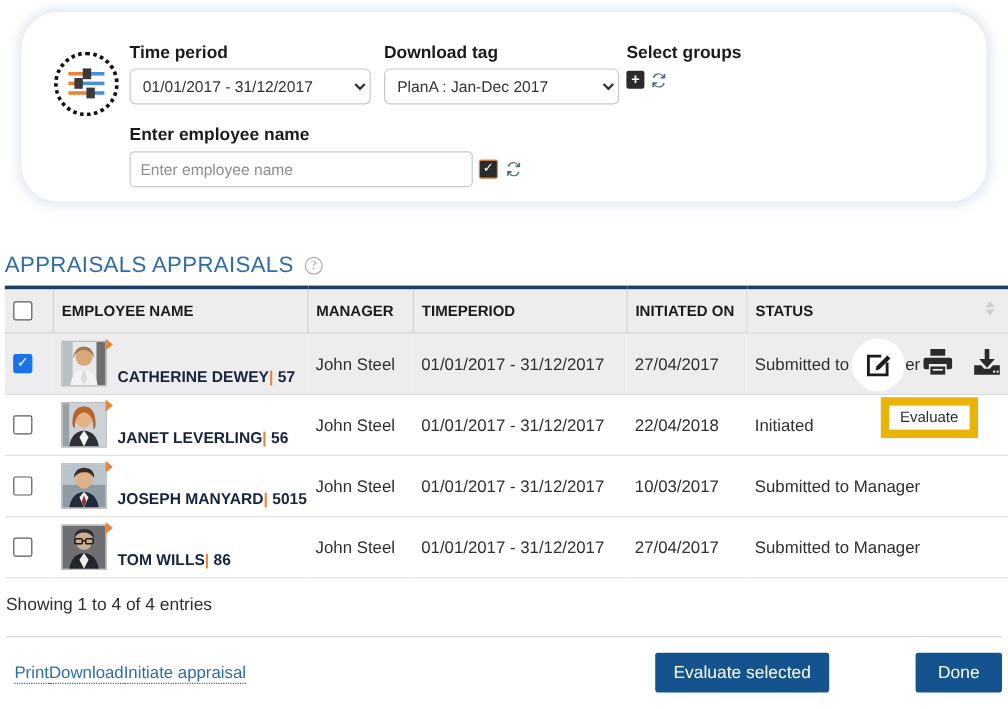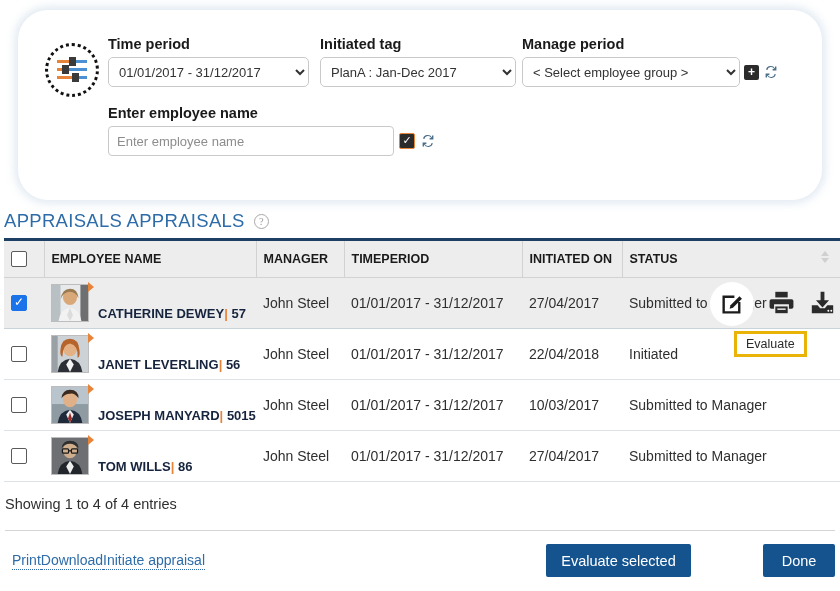--- a/index.html
+++ b/index.html
@@ -9,21 +9,21 @@
     background: #ffffff;
     font-family: "Liberation Sans", sans-serif;
     color: #333333;
     overflow: hidden;
   }
 
   
   .filter-card {
     position: absolute;
     left: 18px; top: 10px;
-    width: 804px; height: 190px;
+    width: 804px; height: 158px;
     background: #ffffff;
     border-radius: 30px;
     box-shadow: 0 0 10px 3px rgba(185,205,225,0.45);
   }
   .filter-icon {
     position: absolute;
     left: 27px; top: 33px;
     width: 54px; height: 54px;
     border-radius: 50%;
     border: 3px dotted #111111;
@@ -176,21 +176,21 @@
     display: flex; align-items: center; gap: 14px;
     z-index: 5;
   }
   .act-circle {
     width: 44px; height: 44px; border-radius: 50%;
     background: #ffffff;
     display: flex; align-items: center; justify-content: center;
   }
   .tooltip {
     position: absolute; left: 734px; top: 331px;
-    background: #ffffff; border: 3px solid #eab308;
+    background: #ffffff; border: 7px solid #eab308;
     font-size: 12.5px; color: #2b2b2b;
     padding: 3px 9px; z-index: 6; white-space: nowrap;
   }
 
   
   .entries-text {
     position: absolute; left: 5px; top: 496px;
     font-size: 14.5px; color: #2f2f2f;
   }
   .footer-sep {
@@ -245,32 +245,29 @@
   </div>
 
   <div class="field-group" style="left:90px; top:26px;">
     <div class="field-label">Time period</div>
     <select class="ui-select" style="width:201px;">
       <option>01/01/2017 - 31/12/2017</option>
     </select>
   </div>
 
   <div class="field-group" style="left:302px; top:26px;">
-    <div class="field-label">Initiated tag</div>
+    <div class="field-label">Download tag</div>
     <select class="ui-select" style="width:196px;">
       <option>PlanA : Jan-Dec 2017</option>
     </select>
   </div>
 
   <div class="field-group" style="left:504px; top:26px;">
-    <div class="field-label">Manage period</div>
+    <div class="field-label">Select groups</div>
     <span style="display:inline-flex; align-items:center; gap:4px;">
-      <select class="ui-select" style="width:218px;">
-        <option>&lt; Select employee group &gt;</option>
-      </select>
       <span class="mini-btn">+</span>
       <span class="refresh-ico">
         <svg width="16" height="16" viewBox="0 0 16 16" aria-hidden="true">
           <path d="M3 5.5 A5 5 0 0 1 12 4.4 L12 2.6 L13.4 2.6 L13.4 6.4 L9.6 6.4 L9.6 5 L11.2 5 A3.6 3.6 0 0 0 4.4 6.1 Z" fill="#4a6f8a"></path>
           <path d="M13 10.5 A5 5 0 0 1 4 11.6 L4 13.4 L2.6 13.4 L2.6 9.6 L6.4 9.6 L6.4 11 L4.8 11 A3.6 3.6 0 0 0 11.6 9.9 Z" fill="#4a6f8a"></path>
         </svg>
       </span>
     </span>
   </div>
 

